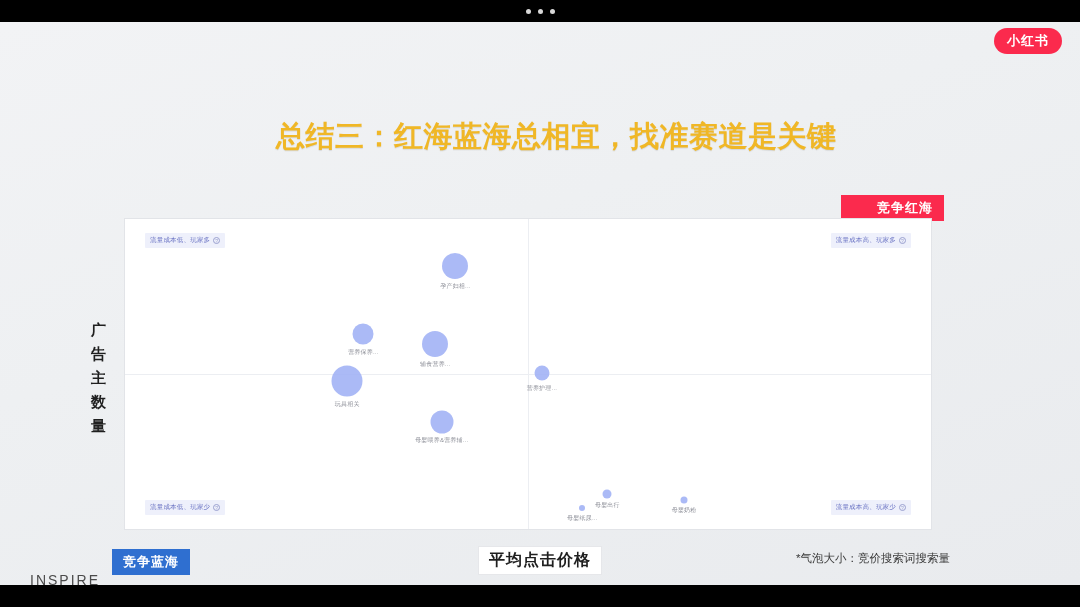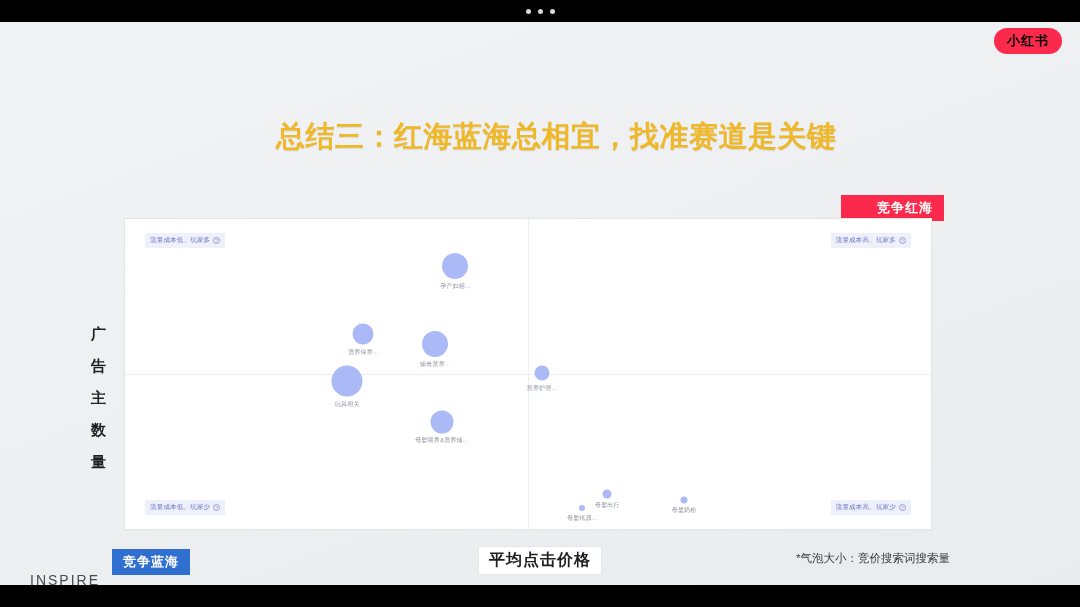--- a/index.html
+++ b/index.html
@@ -32,21 +32,21 @@
   .bottombar {
     position: absolute; left: 0; top: 585px; width: 1080px; height: 22px; background: #000;
   }
 
   
   .logo {
     position: absolute; right: 18px; top: 6px;
     width: 68px; height: 26px; border-radius: 13px;
     background: #fb2a4d;
     display: flex; align-items: center; justify-content: center;
-    color: #000000; font-size: 13px; font-weight: bold; letter-spacing: 1px;
+    color: #ffffff; font-size: 13px; font-weight: bold; letter-spacing: 1px;
   }
 
   
   .eyebrow-wrap { position: absolute; left: 40px; top: 58px; width: 280px; height: 72px; }
   .corner-mark {
     position: absolute; left: 0; top: 4px; width: 52px; height: 54px;
     border-left: 13px solid #f5c518; border-top: 13px solid #f5c518;
   }
   .eyebrow {
     position: absolute; left: 42px; top: 0px;
@@ -126,21 +126,21 @@
     position: absolute; padding: 4px 11px;
     font-size: 13px; font-weight: bold; color: #fff; letter-spacing: 1px;
   }
   .badge-red  { right: 136px; top: 173px; background: #fb2a4d; padding-left: 36px; }
   .badge-blue { left: 112px;  top: 527px; background: #2f6fd0; }
 
   .axis-y-label {
     position: absolute; left: 88px; top: 296px;
     width: 22px;
     font-size: 15px; font-weight: bold; color: #1f1f1f;
-    line-height: 32px; text-align: center; letter-spacing: 1px;
+    line-height: 24px; text-align: center; letter-spacing: 1px;
   }
   .axis-x-label {
     position: absolute; left: 478px; top: 524px;
     background: #ffffff;
     padding: 3px 10px;
     font-size: 16px; font-weight: bold; color: #1f1f1f; letter-spacing: 1px;
     border: 1px solid #e6e7ea;
   }
 
   .footnote {

